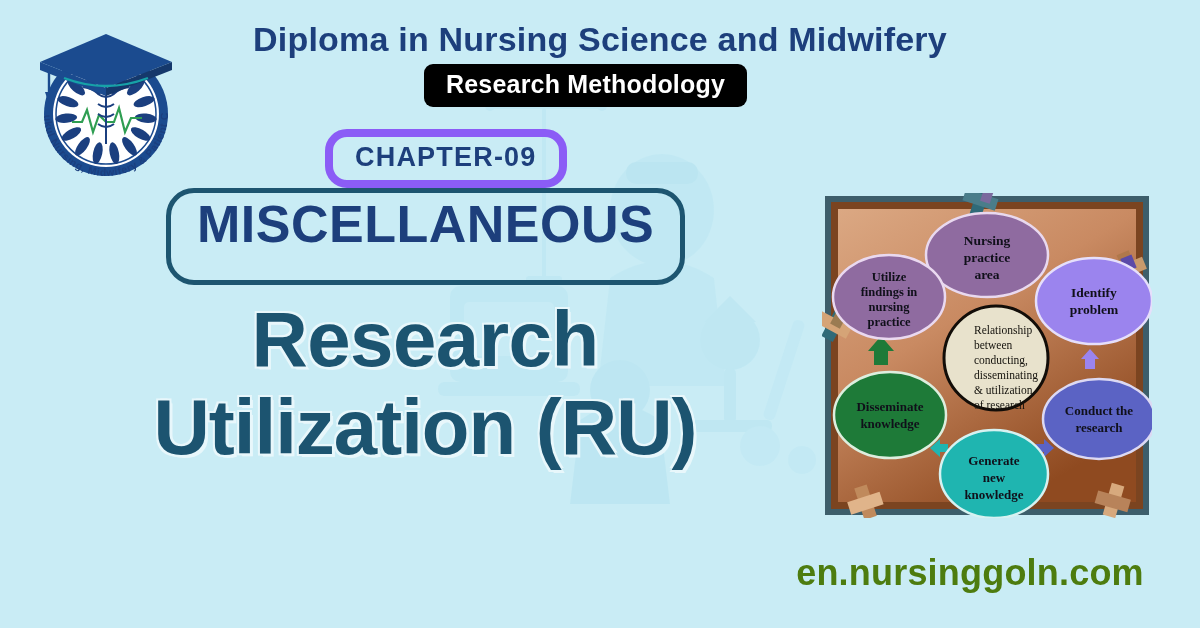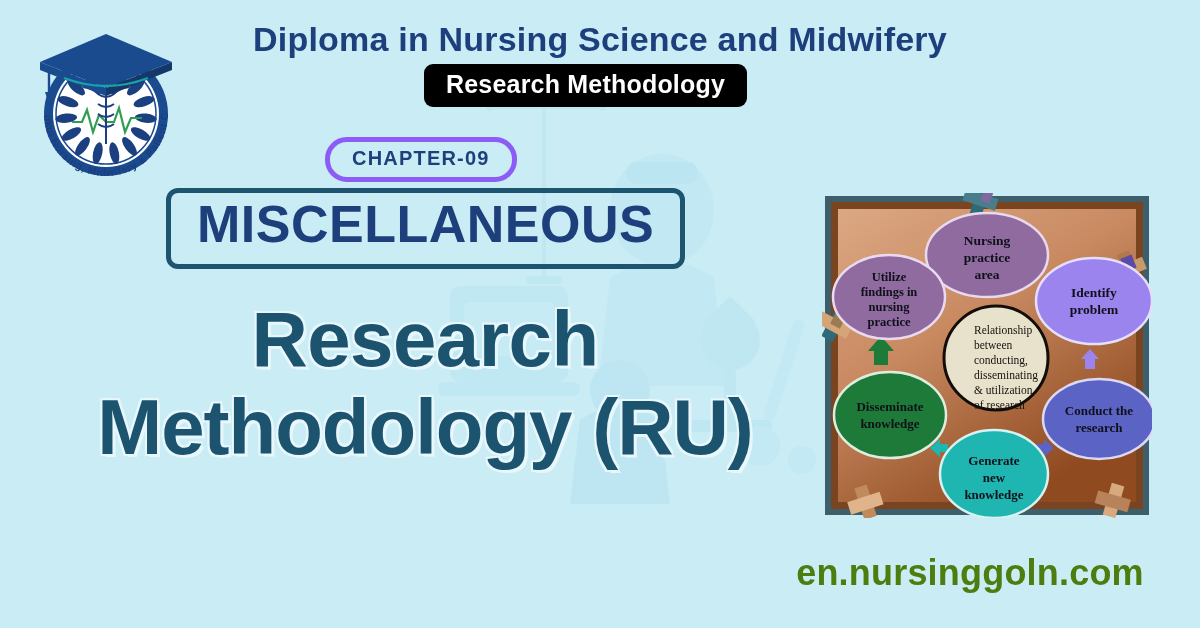--- a/index.html
+++ b/index.html
@@ -47,39 +47,39 @@
     font-weight:bold;
     padding:6px 22px 8px;
     border-radius:9px;
     letter-spacing:.2px;
     white-space:nowrap;
   }
 
   
   .chapter-pill {
     position:absolute;
-    left:325px; top:137px;
-    border:5px solid #8b5cf6;
+    left:325px; top:129px;
+    border:8px solid #8b5cf6;
     border-radius:22px;
     padding:5px 22px 7px;
-    font-size:20px;
+    font-size:27px;
     font-weight:bold;
     color:#1d3f7c;
     letter-spacing:1.2px;
     background:transparent;
     white-space:nowrap;
   }
 
   
   .misc-box {
     position:absolute;
     left:166px; top:188px;
     border:5px solid #1d5570;
-    border-radius:12px;
-    padding:5px 26px 13px;
+    border-radius:28px;
+    padding:5px 26px 29px;
     background:transparent;
   }
   .misc-box .txt {
     font-size:52px;
     font-weight:bold;
     color:#1d3f7c;
     letter-spacing:.5px;
     line-height:1.02;
     white-space:nowrap;
   }
@@ -248,21 +248,21 @@
 <div class="course-line">Diploma in Nursing Science and Midwifery</div>
 <div class="subject-badge">Research Methodology</div>
 
 <div class="chapter-pill">CHAPTER-09</div>
 <div class="misc-box">
   <div class="txt">MISCELLANEOUS</div>
 </div>
 
 <div class="main-title">
   <span>Research</span>
-  <span class="l2">Methodology (RU)</span>
+  <span class="l2">Utilization (RU)</span>
 </div>
 
 <div class="website">en.nursinggoln.com</div>
 
 <svg class="diagram" viewBox="0 0 330 325">
   <defs>
     <linearGradient id="canvasGrad" x1="0" y1="0" x2="0.6" y2="1">
       <stop offset="0%" stop-color="#dba883"></stop>
       <stop offset="45%" stop-color="#c98a62"></stop>
       <stop offset="100%" stop-color="#8f4a20"></stop>

